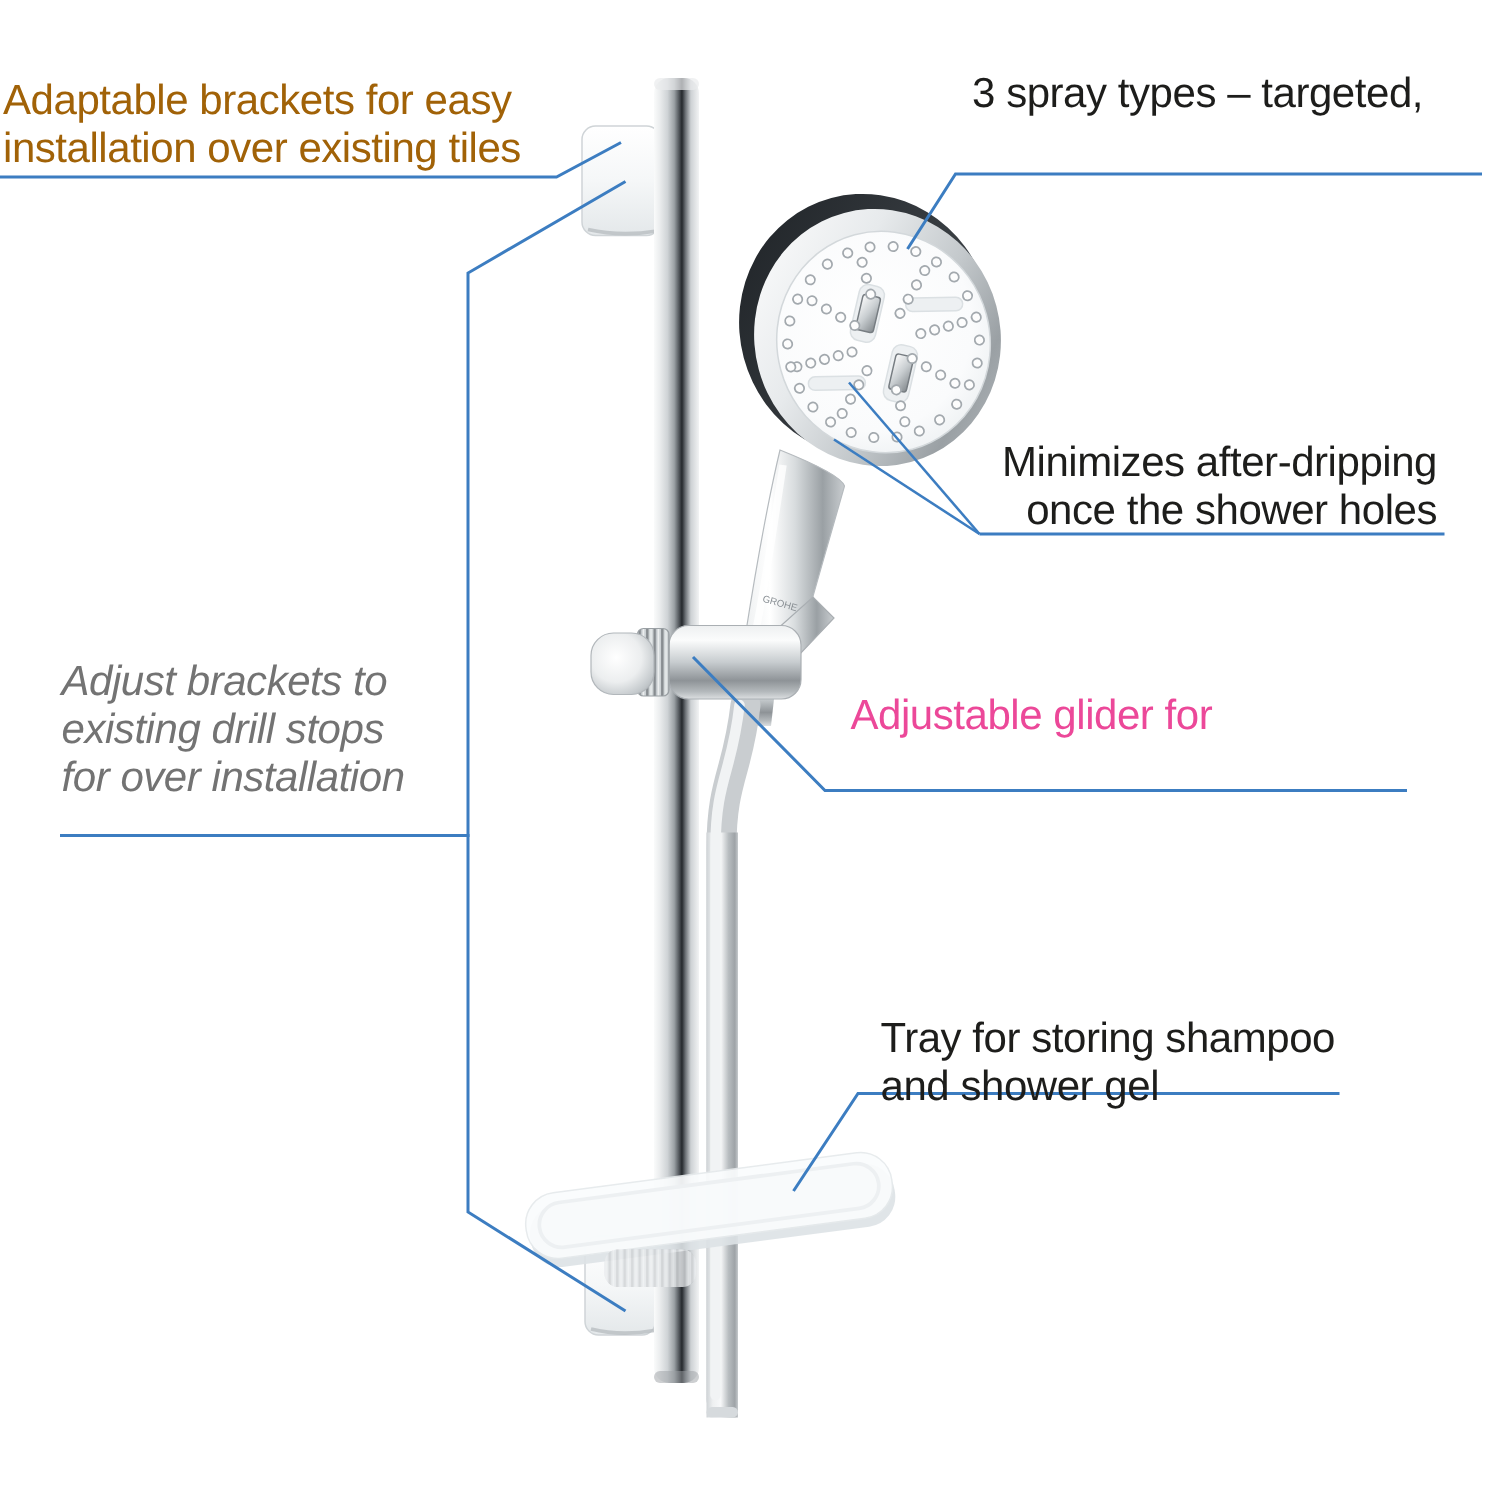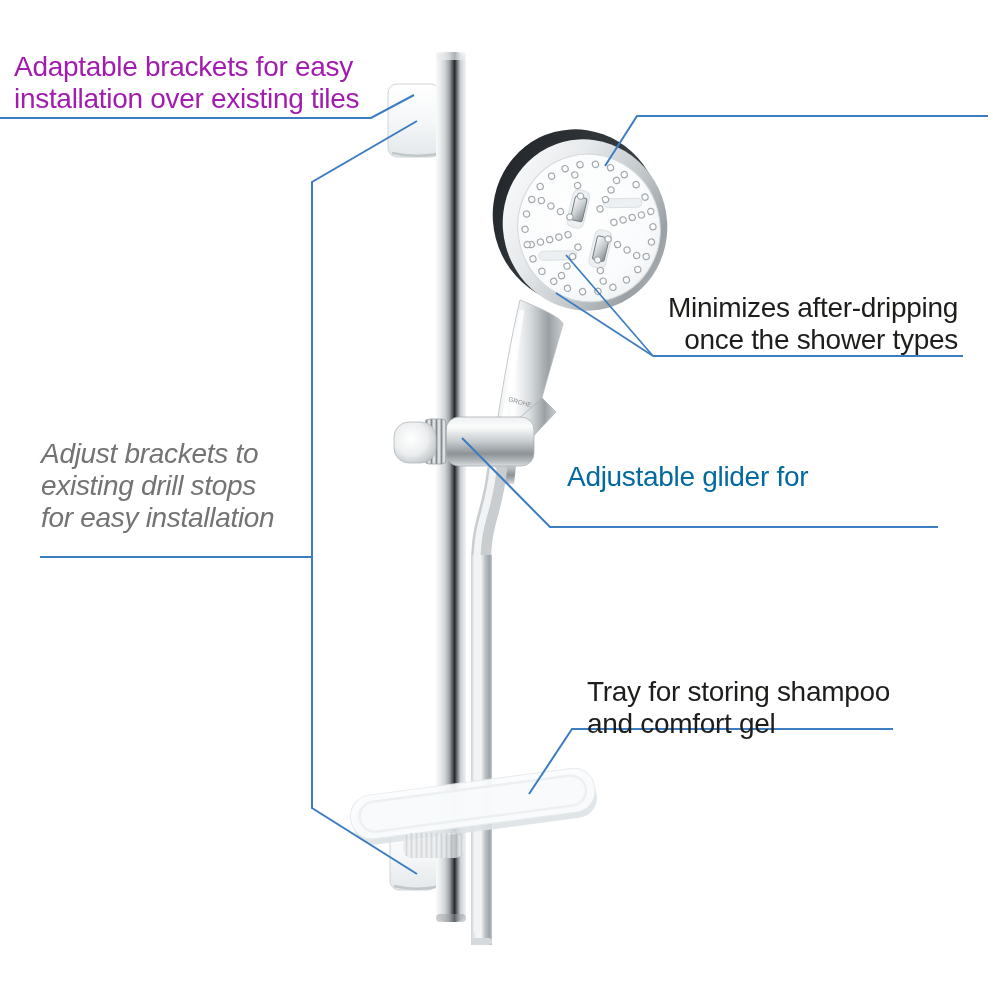--- a/index.html
+++ b/index.html
@@ -227,39 +227,40 @@
     <polyline class="callout" points="40,557 313,557" stroke="#3c7dc1"></polyline>
     <polyline class="callout" points="988,116 637,116 605,166" stroke="#3c7dc1"></polyline>
     <polyline class="callout" points="963,356 653,356" stroke="#3c7dc1"></polyline>
     <polyline class="callout leader" points="653,356 566,255" stroke="#3c7dc1"></polyline>
     <polyline class="callout leader" points="653,356 556,293" stroke="#3c7dc1"></polyline>
     <polyline class="callout" points="938,527 550,527 462,438" stroke="#3c7dc1"></polyline>
     <polyline class="callout" points="893,729 572,729 529,794" stroke="#3c7dc1"></polyline>
   </g>
 </svg>
 
-<div class="note" style="left: 2px; top: 51px; color: #a21caf; margin-left: 12px;">
+<div class="note" style="left: 2px; top: 51px; color: #a16207;">
   <span>Adaptable brackets for easy</span>
   <span>installation over existing tiles</span>
 </div>
 
 <div class="note" style="left: 648px; top: 46px; color: rgb(29, 29, 27);">
+  <span>3 spray types – targeted,</span>
 </div>
 
 <div class="note" style="left: 668px; top: 292px; color: rgb(29, 29, 27); text-align: right;">
   <span>Minimizes after-dripping</span>
-  <span>once the shower types</span>
+  <span>once the shower holes</span>
 </div>
 
 <div class="note" style="left: 41px; top: 438px; color: #737373; font-style: italic;">
   <span>Adjust brackets to</span>
   <span>existing drill stops</span>
-  <span>for easy installation</span>
-</div>
-
-<div class="note" style="left: 567px; top: 461px; color: #0369a1;">
+  <span>for over installation</span>
+</div>
+
+<div class="note" style="left: 567px; top: 461px; color: #ec4899;">
   <span>Adjustable glider for</span>
 </div>
 
 <div class="note" style="left: 587px; top: 664px; color: rgb(29, 29, 27); margin-top: 12px;">
   <span>Tray for storing shampoo</span>
-  <span>and comfort gel</span>
+  <span>and shower gel</span>
 </div>
 
 </body></html>

